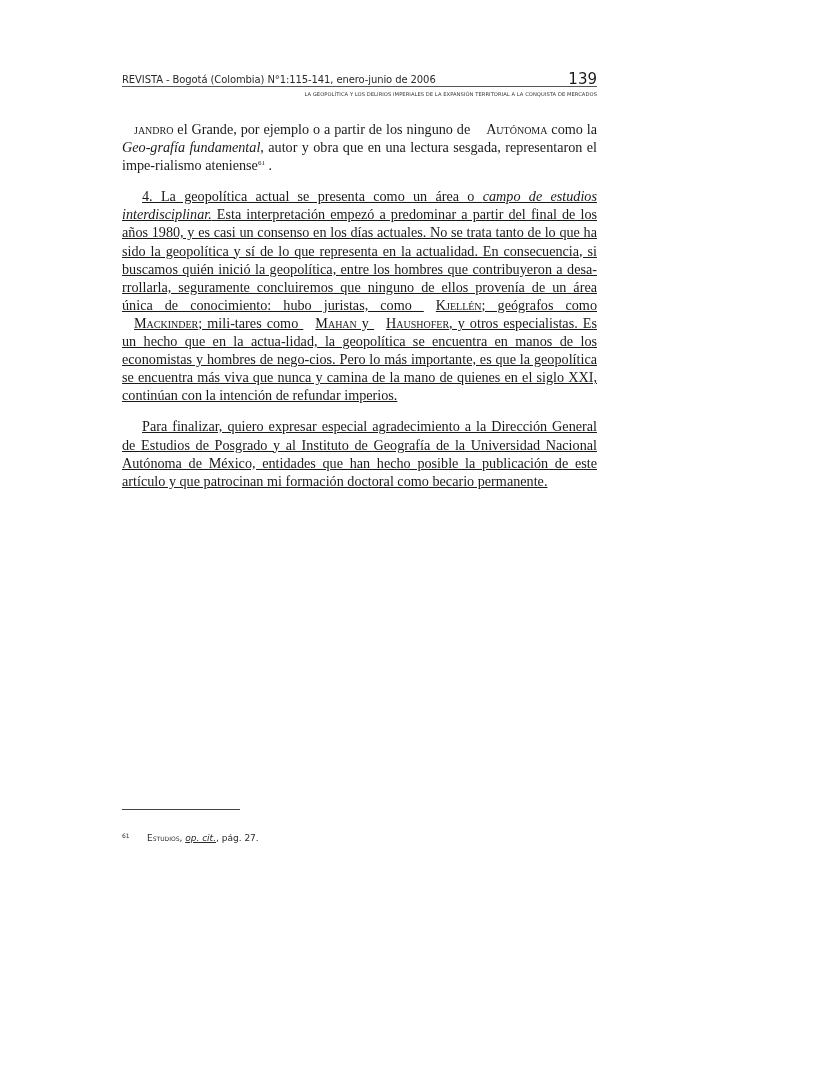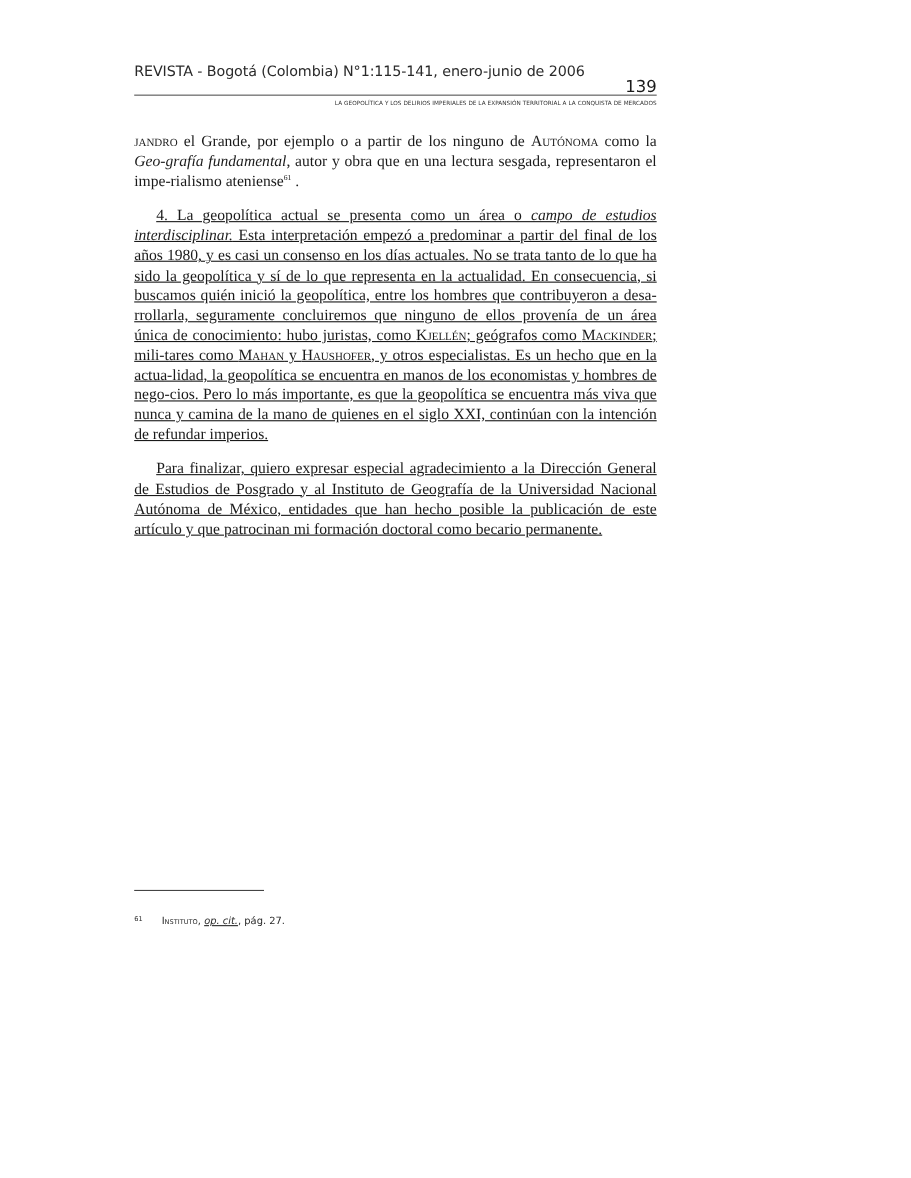--- a/index.html
+++ b/index.html
@@ -24,23 +24,23 @@
       position: absolute;
       top: 66px;
       left: 0;
       width: 475px;
       height: 20px;
       border-bottom: 1px solid #555;
     }
     .journal-ref {
       position: absolute;
       left: 0;
-      bottom: 13px;
+      bottom: 1px;
       font-family: "DejaVu Sans", sans-serif;
-      font-size: 13px;
+      font-size: 10px;
       color: #2a2a2a;
       letter-spacing: -0.1px;
       white-space: nowrap;
     }
     .page-number {
       position: absolute;
       right: 0;
       bottom: -1px;
       font-family: "DejaVu Sans", sans-serif;
       font-size: 15px;
@@ -71,20 +71,21 @@
     }
     .body-text p {
       margin: 0 0 13px 0;
     }
     .body-text p.indent {
       text-indent: 20px;
       text-decoration: underline;
     }
     .sc {
       font-variant: small-caps;
+      margin-left: 12px;
     }
     sup {
       font-size: 7px;
       line-height: 0;
       vertical-align: 5px;
     }
     .footnote-rule {
       position: absolute;
       top: 809px;
       left: 0;
@@ -124,16 +125,16 @@
     <p><span class="sc">jandro</span><span> el Grande, por ejemplo o a partir de los ninguno de </span><span class="sc">Autónoma</span><span> como la </span><i>Geo-grafía fundamental</i><span>, autor y obra que en una lectura sesgada, representaron el impe-rialismo ateniense</span><sup>61</sup><span> .</span></p>
 
     <p class="indent"><span>4. La geopolítica actual se presenta como un área o </span><i>campo de estudios interdisciplinar.</i><span> Esta interpretación empezó a predominar a partir del final de los años 1980, y es casi un consenso en los días actuales. No se trata tanto de lo que ha sido la geopolítica y sí de lo que representa en la actualidad. En consecuencia, si buscamos quién inició la geopolítica, entre los hombres que contribuyeron a desa-rrollarla, seguramente concluiremos que ninguno de ellos provenía de un área única de conocimiento: hubo juristas, como </span><span class="sc">Kjellén</span><span>; geógrafos como </span><span class="sc">Mackinder</span><span>; mili-tares como </span><span class="sc">Mahan</span><span> y </span><span class="sc">Haushofer</span><span>, y otros especialistas. Es un hecho que en la actua-lidad, la geopolítica se encuentra en manos de los economistas y hombres de nego-cios. Pero lo más importante, es que la geopolítica se encuentra más viva que nunca y camina de la mano de quienes en el siglo XXI, continúan con la intención de refundar imperios.</span></p>
 
     <p class="indent">Para finalizar, quiero expresar especial agradecimiento a la Dirección General de Estudios de Posgrado y al Instituto de Geografía de la Universidad Nacional Autónoma de México, entidades que han hecho posible la publicación de este artículo y que patrocinan mi formación doctoral como becario permanente.</p>
   </div>
 
   <div class="footnote-rule"></div>
 
   <div class="footnote">
-    <span class="fn-num">61</span><span class="fn-author">Instituto</span><span>, </span><span class="fn-ital">op. cit.</span><span>, pág. 27.</span>
+    <span class="fn-num">61</span><span class="fn-author">Estudios</span><span>, </span><span class="fn-ital">op. cit.</span><span>, pág. 27.</span>
   </div>
 
 </div>
 
 </body></html>

